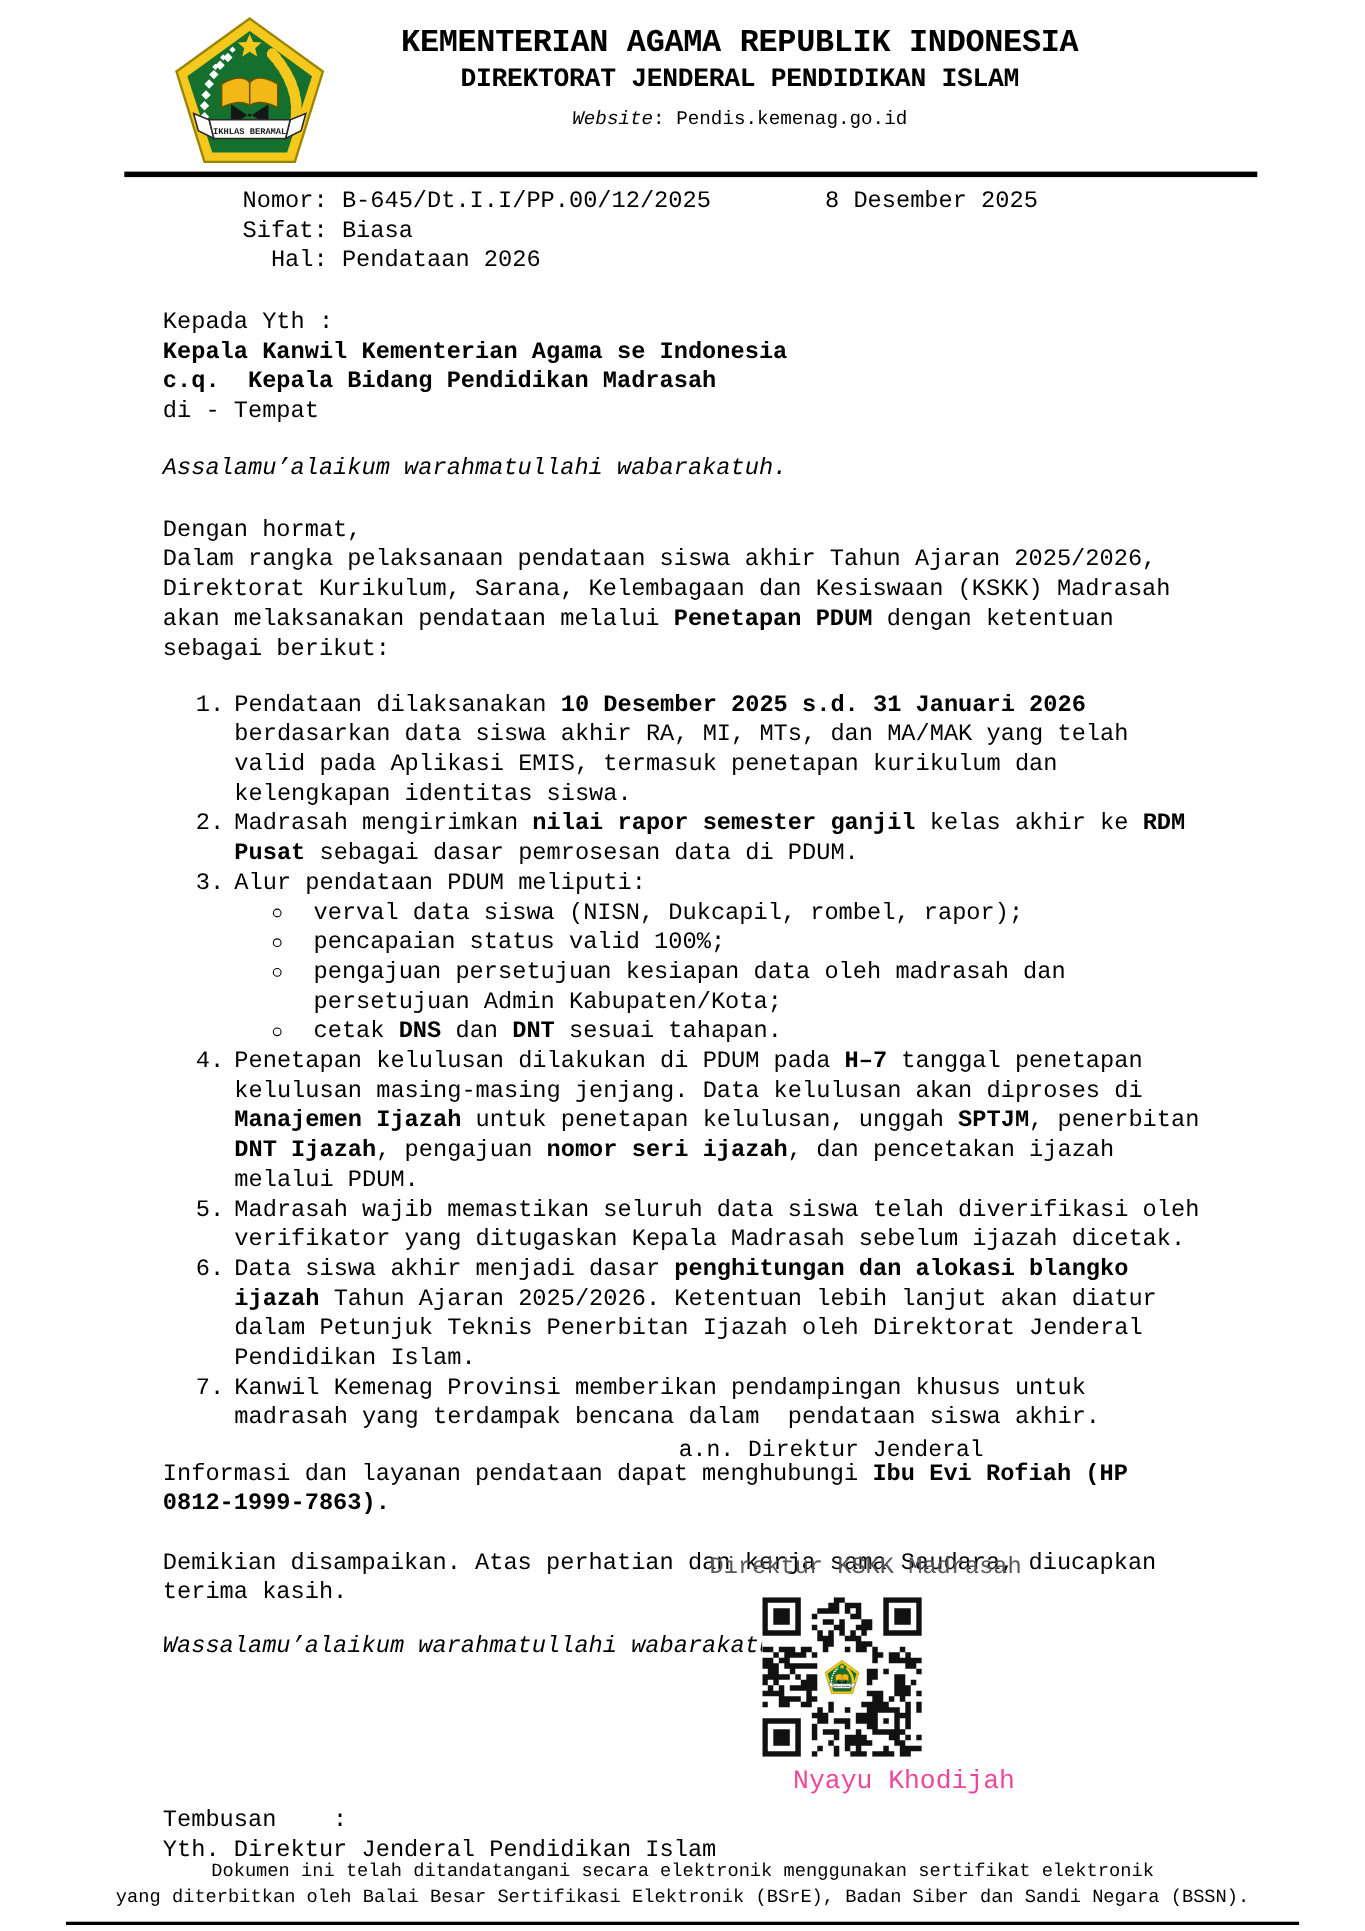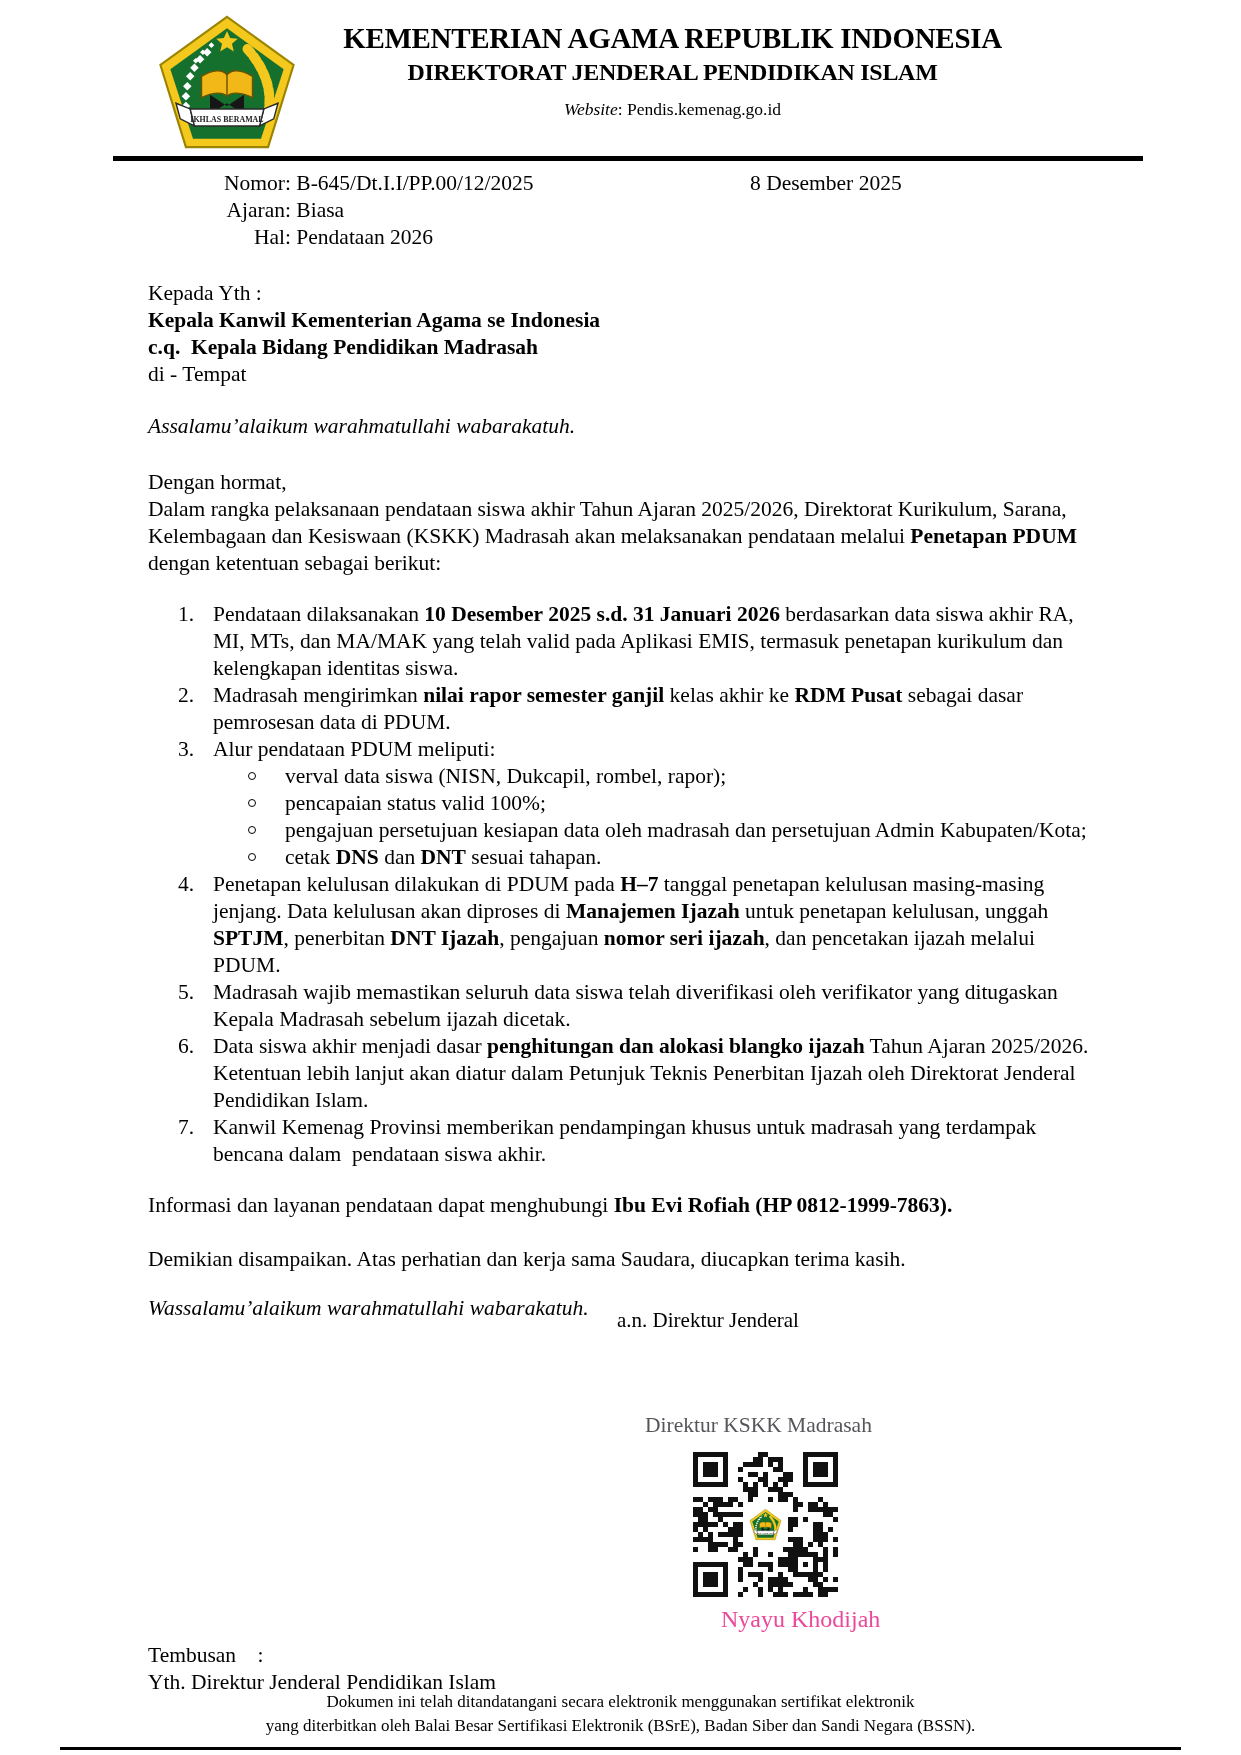--- a/index.html
+++ b/index.html
@@ -1,20 +1,20 @@
 <!DOCTYPE html>
 <html><head>
 <meta charset="utf-8">
 <style>
   html,body{margin:0;padding:0;background:#ffffff;}
   .page{
     position:relative;
     width:1241px;height:1755px;
     background:#ffffff;
-    font-family:Liberation Serif, serif;
+    font-family:Liberation Mono, monospace;
     color:#000;
     overflow:hidden;
     border-radius:25px;
   }
   
   .logo{position:absolute;left:156px;top:14px;width:142px;height:136px;}
   .head-text{position:absolute;left:300px;top:22px;width:745px;text-align:center;}
   .h-ministry{font-size:29px;font-weight:bold;letter-spacing:-0.3px;}
   .h-directorate{font-size:24px;font-weight:bold;margin-top:4px;letter-spacing:-0.3px;}
   .h-address{font-size:17.5px;font-weight:bold;margin-top:6px;}
@@ -103,21 +103,21 @@
   <div class="head-rule"></div>
 
   <div class="main">
 
     <div class="meta">
       <div class="meta-row">
         <span class="meta-label t">Nomor</span>
         <span class="t">: B-645/Dt.I.I/PP.00/12/2025</span>
       </div>
       <div class="meta-row">
-        <span class="meta-label t">Ajaran</span>
+        <span class="meta-label t">Sifat</span>
         <span class="t">: Biasa</span>
       </div>
       <div class="meta-row">
         <span class="meta-label t">Hal</span>
         <span class="t">: Pendataan 2026</span>
       </div>
       <div class="date t">8 Desember 2025</div>
     </div>
 
     <div class="recipient">

